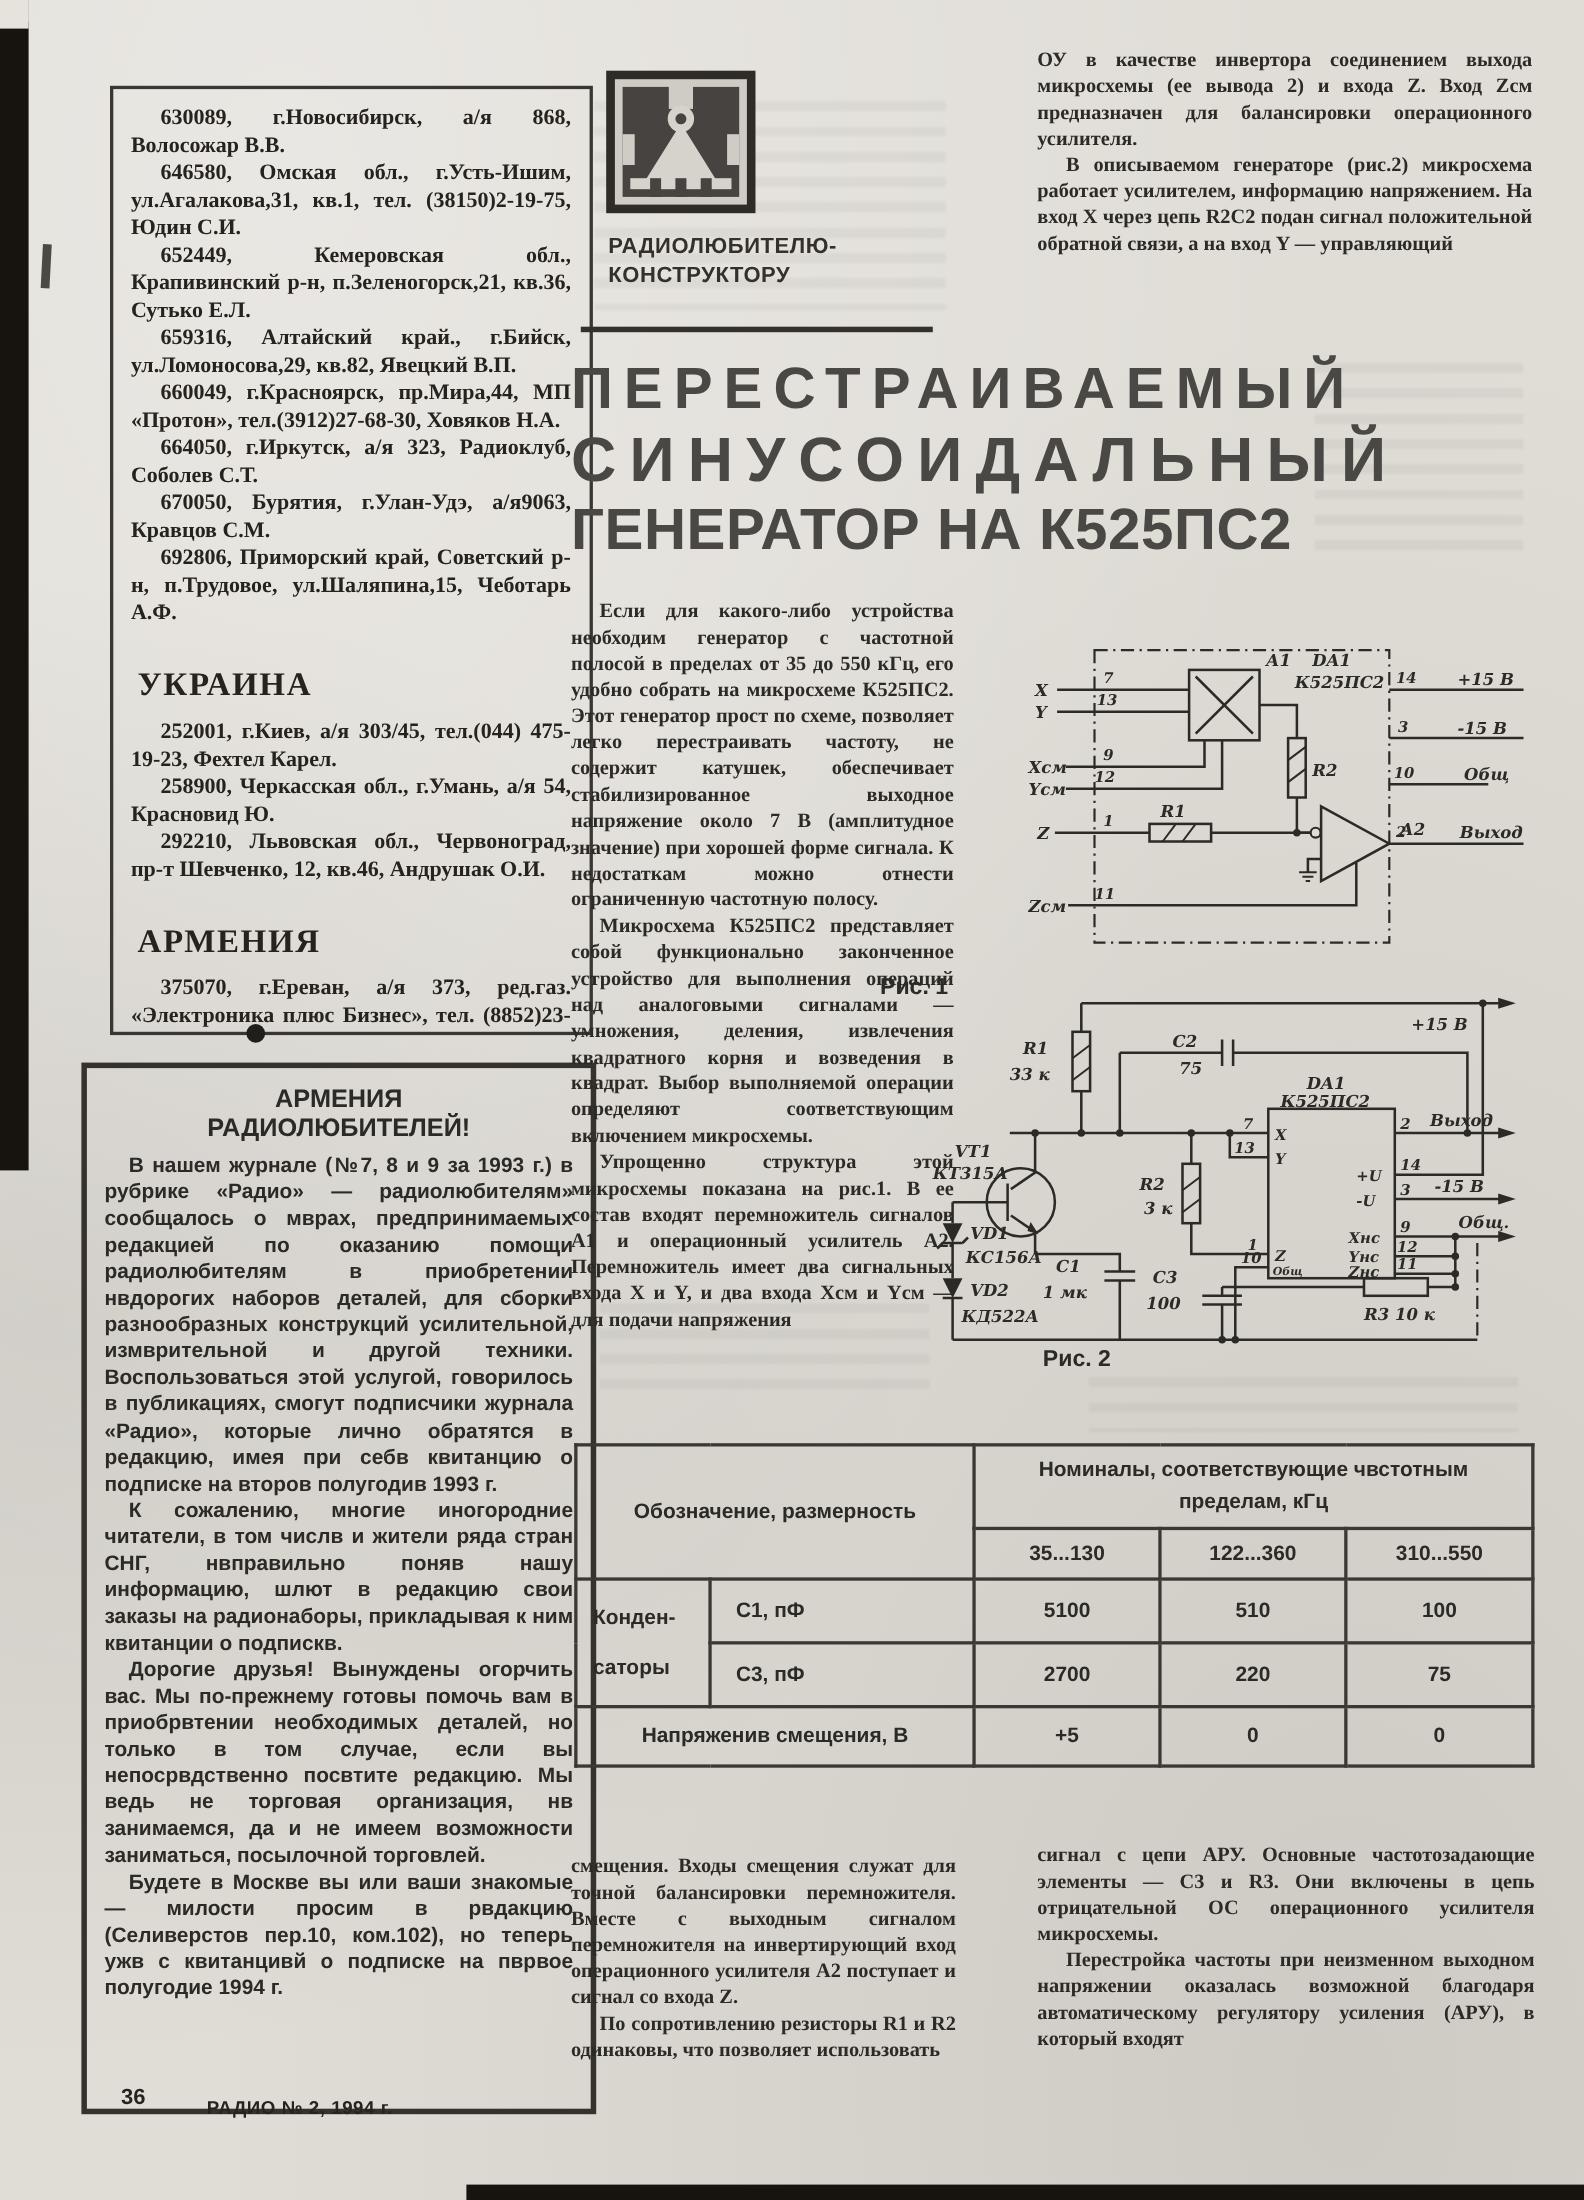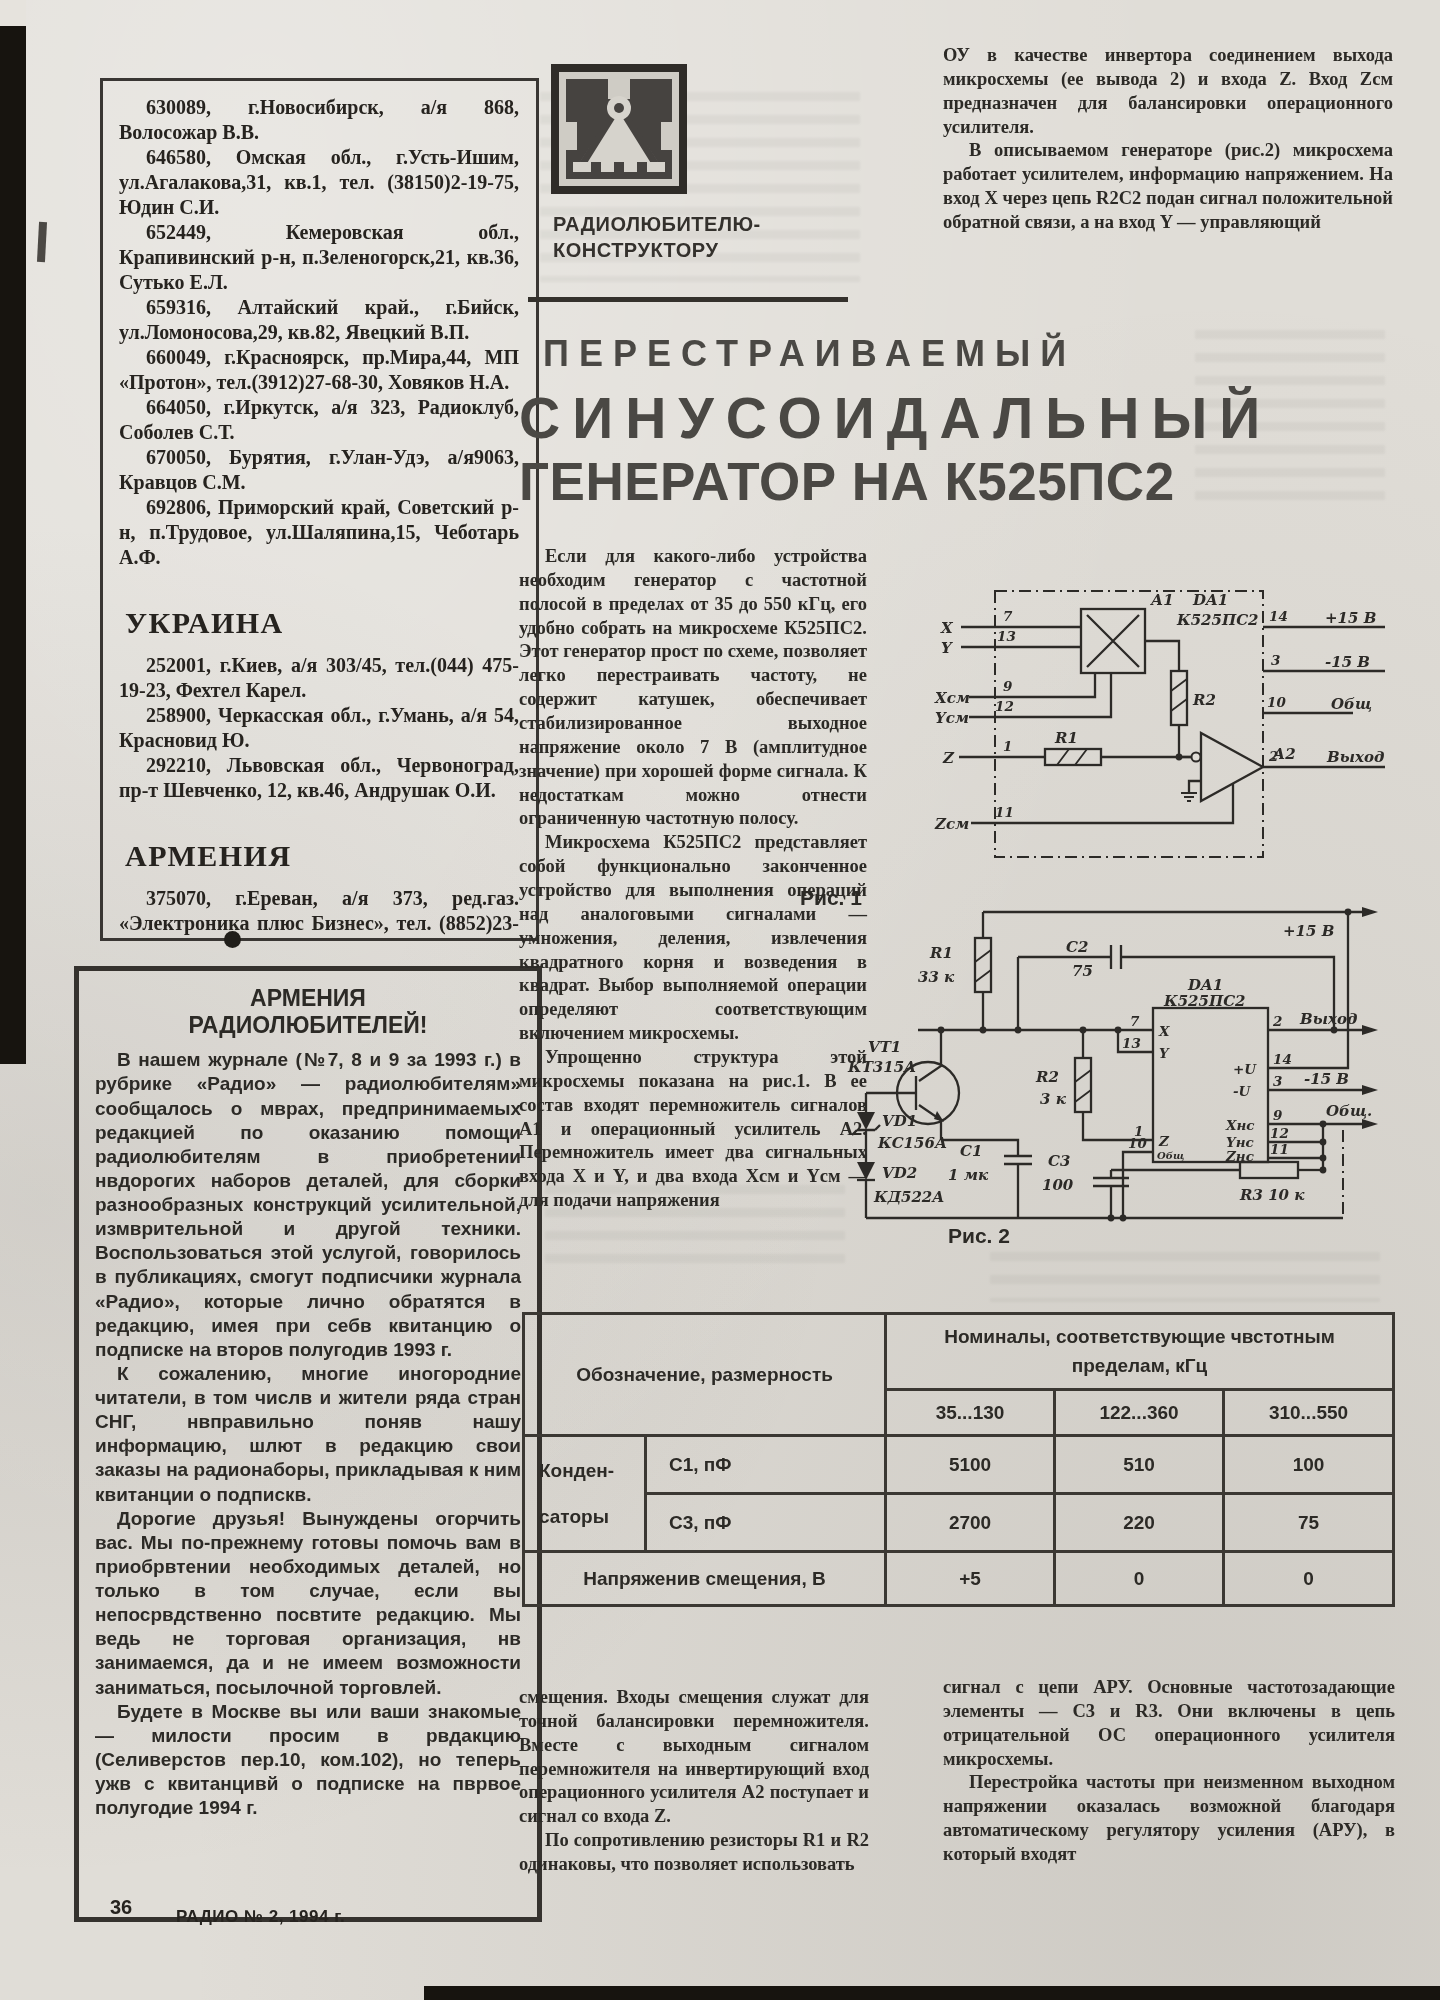--- a/index.html
+++ b/index.html
@@ -30,21 +30,21 @@
 
   
   .rubric{font-family:"Liberation Sans",sans-serif;font-weight:700;font-size:20px;line-height:1.28;
     letter-spacing:.5px;color:#34312d;}
   .rubric span{display:block;}
   .rule{background:#34312c;}
 
   
   .title{font-family:"Liberation Sans",sans-serif;font-weight:700;color:#4a4844;line-height:64px;}
   .title div{white-space:nowrap;}
-  .t1{font-size:36px;letter-spacing:10px;margin-left:24px;}
+  .t1{font-size:53px;letter-spacing:10px;}
   .t2{font-size:57px;letter-spacing:12px;}
   .t3{font-size:53px;letter-spacing:0.5px;}
   .art p{margin:0;text-indent:26px;text-align:justify;font-weight:700;font-size:18.5px;line-height:1.29;color:#2c2a26;}
 
   
   .figcap{font-family:"Liberation Sans",sans-serif;font-weight:700;font-size:21px;color:#2c2a26;}
   svg text{font-family:"DejaVu Serif",serif;font-style:italic;font-weight:700;font-size:15px;fill:#2c2a27;}
   svg text.pin{font-size:13.5px;}
   svg text.tiny{font-size:10px;}
   svg .w{stroke:#2c2a27;stroke-width:2.3;fill:none;}
@@ -57,21 +57,21 @@
   .tbl{border-collapse:collapse;table-layout:fixed;font-family:"Liberation Sans",sans-serif;
     font-weight:700;font-size:19px;color:#2c2a26;}
   .tbl td{border:3px solid #3b3833;padding:5px 8px;vertical-align:middle;}
   .tbl .c{text-align:center;}
   .tbl .lbl{text-align:left;padding-left:22px;}
   .tbl .group{padding-left:14px;line-height:2.4;}
   .tbl .hdrR{line-height:1.5;}
 
   
   .pageno{font-family:"Liberation Sans",sans-serif;font-weight:700;font-size:20px;color:#26231f;}
-  .issue{font-family:"Liberation Sans",sans-serif;font-weight:700;font-size:17px;letter-spacing:.5px;color:#26231f;}
+  .issue{font-family:"Liberation Sans",sans-serif;font-weight:700;font-size:17px;letter-spacing:.5px;color:#26231f;margin-left:12px;}
 </style>
 </head>
 <body>
 
 <div id="page">
 
   <div class="abs bar" style="left:0;top:936;width:26px;height:1064px;"></div>
   <div class="abs whitegap" style="left:0;top:1148;width:26px;height:26px;"></div>
   <div class="abs whitegap" style="left:0;top:1662;width:26px;height:20px;"></div>
   <div class="abs bar" style="left:424px;top:1986px;width:1016px;height:14px;"></div>

